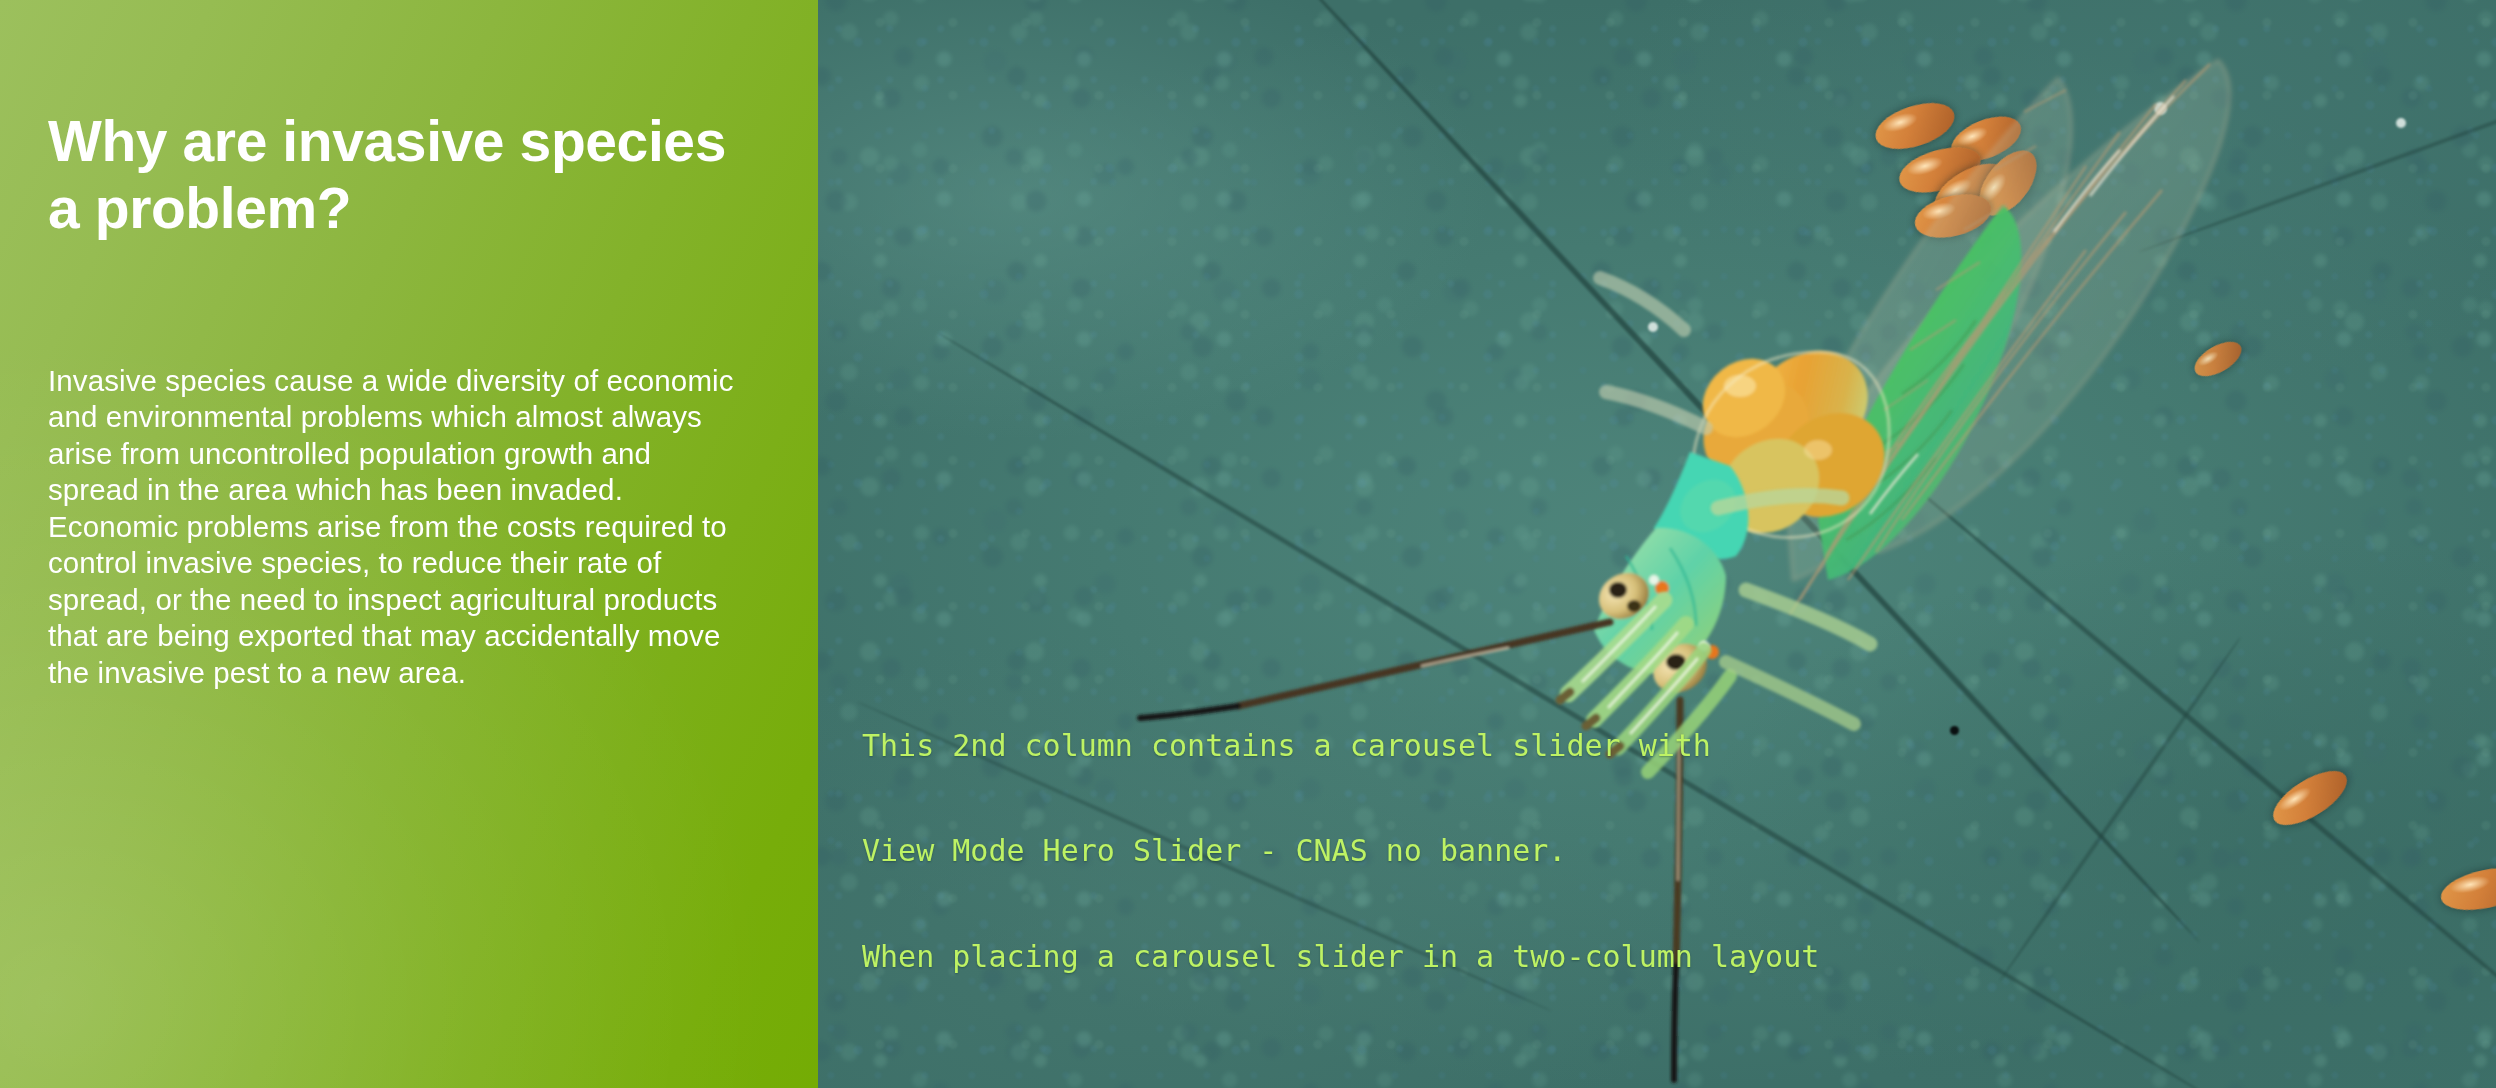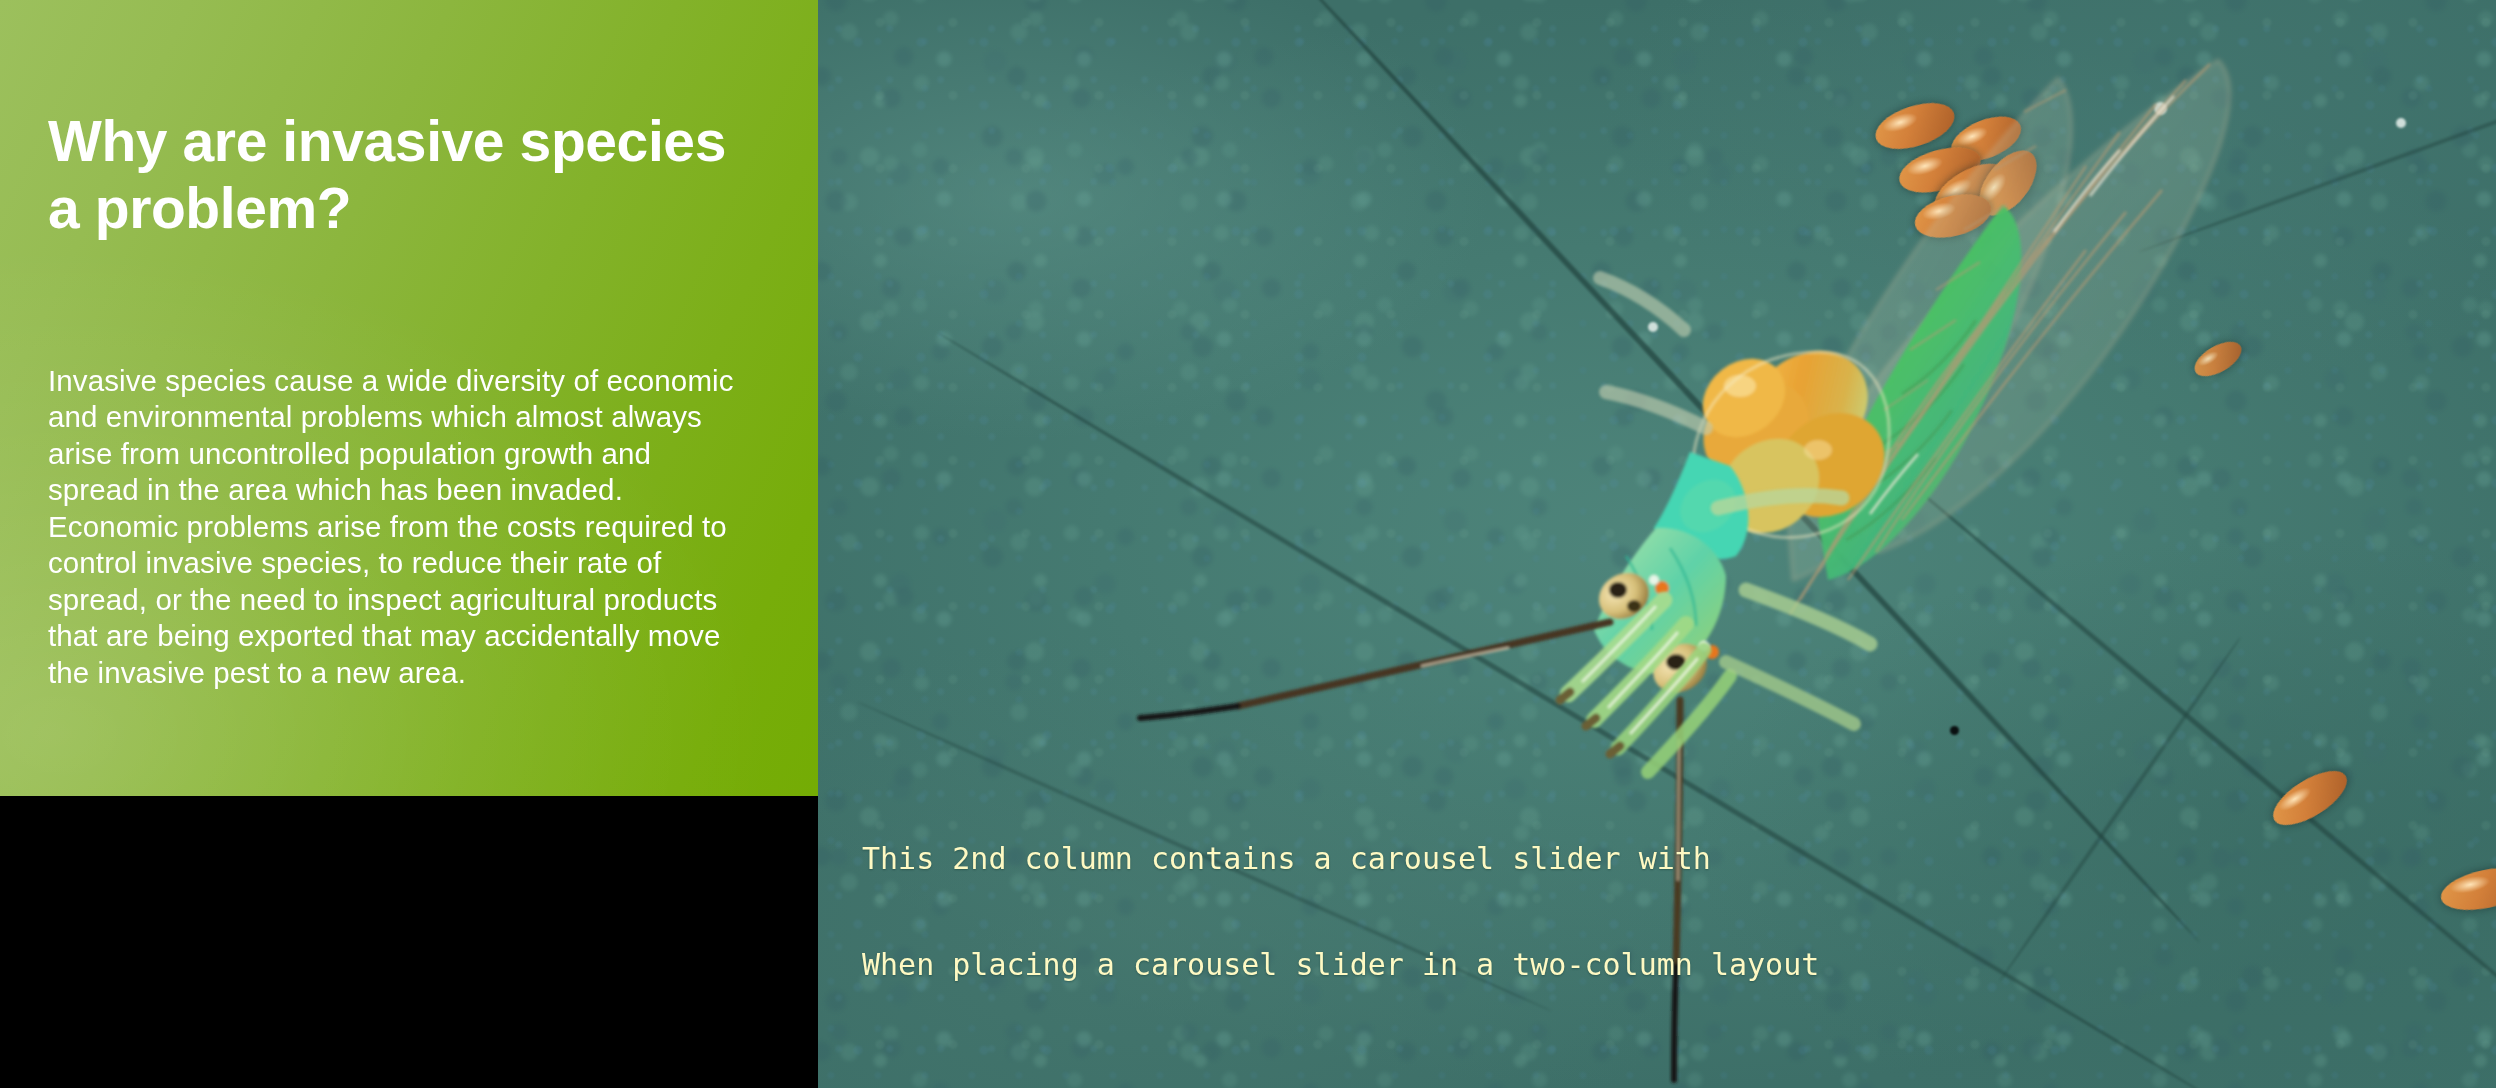--- a/index.html
+++ b/index.html
@@ -10,21 +10,21 @@
   .hero {
     position:relative;
     width:2496px; height:1088px;
     display:flex;
     overflow:hidden;
   }
 
   
   .panel-left {
     position:relative;
-    width:818px; height:796px;
+    width:818px; height:1088px;
     flex:0 0 818px;
     background:
       linear-gradient(115deg,
         #9cc05d 0%,
         #96bc52 16%,
         #8cb63e 38%,
         #83b22a 57%,
         #7caf18 74%,
         #77ad0a 88%,
         #74ac04 100%);
@@ -181,22 +181,22 @@
   .lacewing{
     position:absolute;
     left:0; top:0;
     width:1678px; height:1088px;
   }
 
   
   .caption{
     position:absolute;
     left:44px;
-    bottom:36px;
-    color:#fef9c3;
+    bottom:44px;
+    color:#bef264;
     font-family:"DejaVu Sans Mono","Liberation Mono",monospace;
     font-size:30px;
     line-height:1.17;
     letter-spacing:0px;
     white-space:pre;
     text-shadow:0 1px 2px rgba(0,40,35,.35);
   }
   .caption span{ display:block; }
 </style>
 </head>
@@ -400,17 +400,18 @@
 
       <g stroke="#f4f8ea" stroke-width="3" fill="none" opacity="0.8" filter="url(#soft)">
         <path d="M838 606 C814 632, 788 658, 764 682"></path>
         <path d="M860 632 C838 658, 812 684, 790 708"></path>
         <path d="M880 658 C858 684, 834 710, 812 734"></path>
       </g>
     </svg>
 
     <div class="caption">
       <span>This 2nd column contains a carousel slider with</span>
+      <span>View Mode Hero Slider - CNAS no banner.</span>
       <span>When placing a carousel slider in a two-column layout</span>
     </div>
 
   </div>
 </div>
 
 </body></html>

